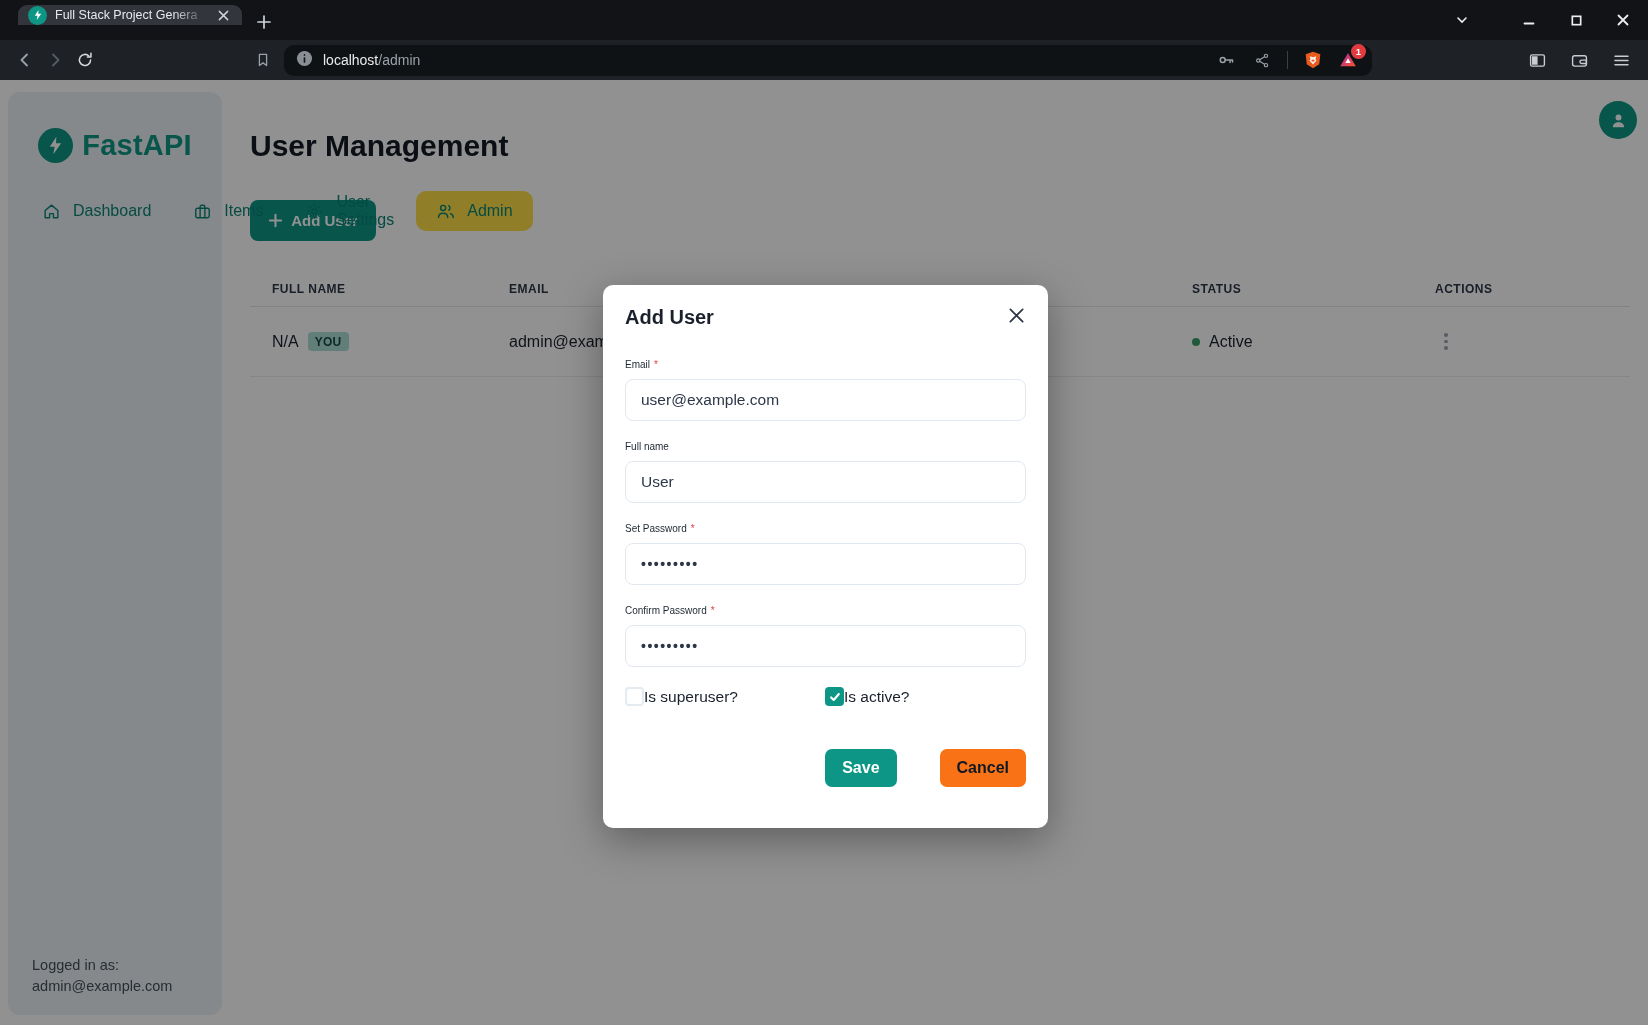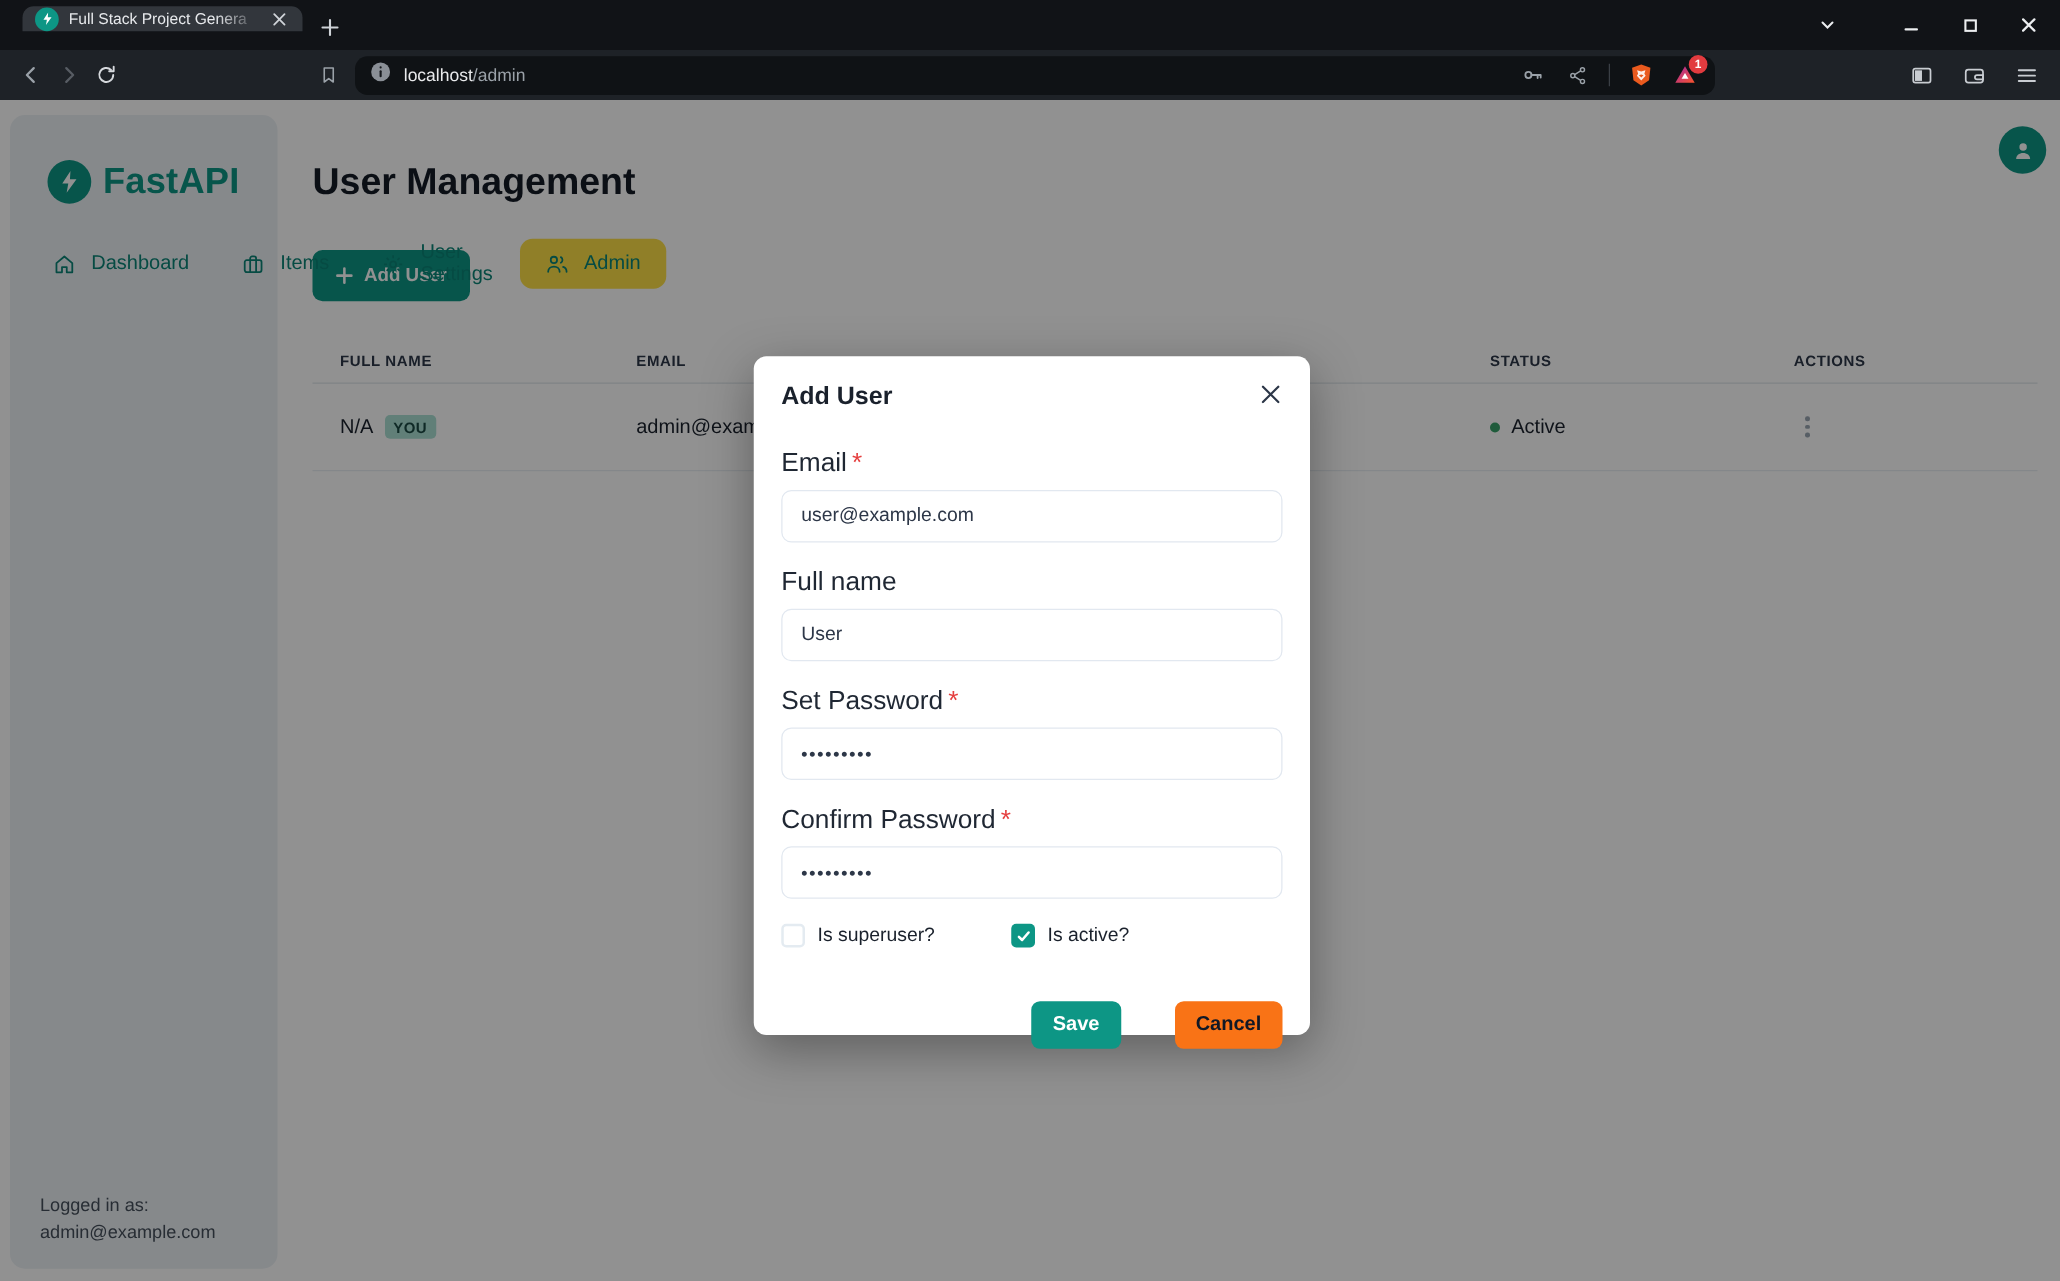--- a/index.html
+++ b/index.html
@@ -83,27 +83,27 @@
   .overlay { position:absolute; inset:0; background:rgba(0,0,0,0.43); }
 
   
   .modal { position:absolute; left:603px; top:205px; width:445px; height:543px; background:#fff;
            border-radius:10px; box-shadow:0 12px 40px rgba(0,0,0,.35); padding:17px 22px 0 22px; }
   .modal-title { font-size:20px; font-weight:700; color:#1a212c; margin-top:4px; }
   .modal-close { position:absolute; top:17px; right:19px; width:26px; height:26px; display:flex;
                  align-items:center; justify-content:center; color:#2d3748; border-radius:6px; }
   .form { margin-top:30px; }
   .field { margin-bottom:20px; }
-  .field-label { font-size:21px; color:#1f2733; margin-bottom:9px; }
+  .field-label { font-size:10px; color:#1f2733; margin-bottom:9px; }
   .req { color:#e53e3e; margin-left:4px; }
   .txt { width:100%; height:42px; border:1px solid #e2e8f0; border-radius:8px; padding:0 15px;
          font-family:inherit; font-size:15.5px; color:#2d3748; background:#fff; outline:none; }
   .txt.pwd { letter-spacing:1.5px; font-size:14px; font-weight:700; }
   .checks { display:flex; margin-top:18px; }
-  .check-group { display:flex; align-items:center; gap:10px; width:184px; }
+  .check-group { display:flex; align-items:center; width:200px; }
   .checkbox { width:19px; height:19px; border-radius:4px; border:2px solid #e4ebf1; background:#fff;
               display:flex; align-items:center; justify-content:center; flex:0 0 auto; }
   .checkbox.checked { border:none; background:#0d9685; }
   .check-label { font-size:15.5px; color:#1a212c; }
   .modal-footer { display:flex; justify-content:flex-end; gap:13px; margin-top:43px; }
   .btn { height:38px; border:none; border-radius:7px; font-family:inherit; font-size:16px; font-weight:700;
          padding:0 17px; display:flex; align-items:center; justify-content:center; }
   .btn-save { background:#0d9685; color:#fff; }
   .btn-cancel { background:#f97316; color:#101826;margin-left:30px; }
 </style>

